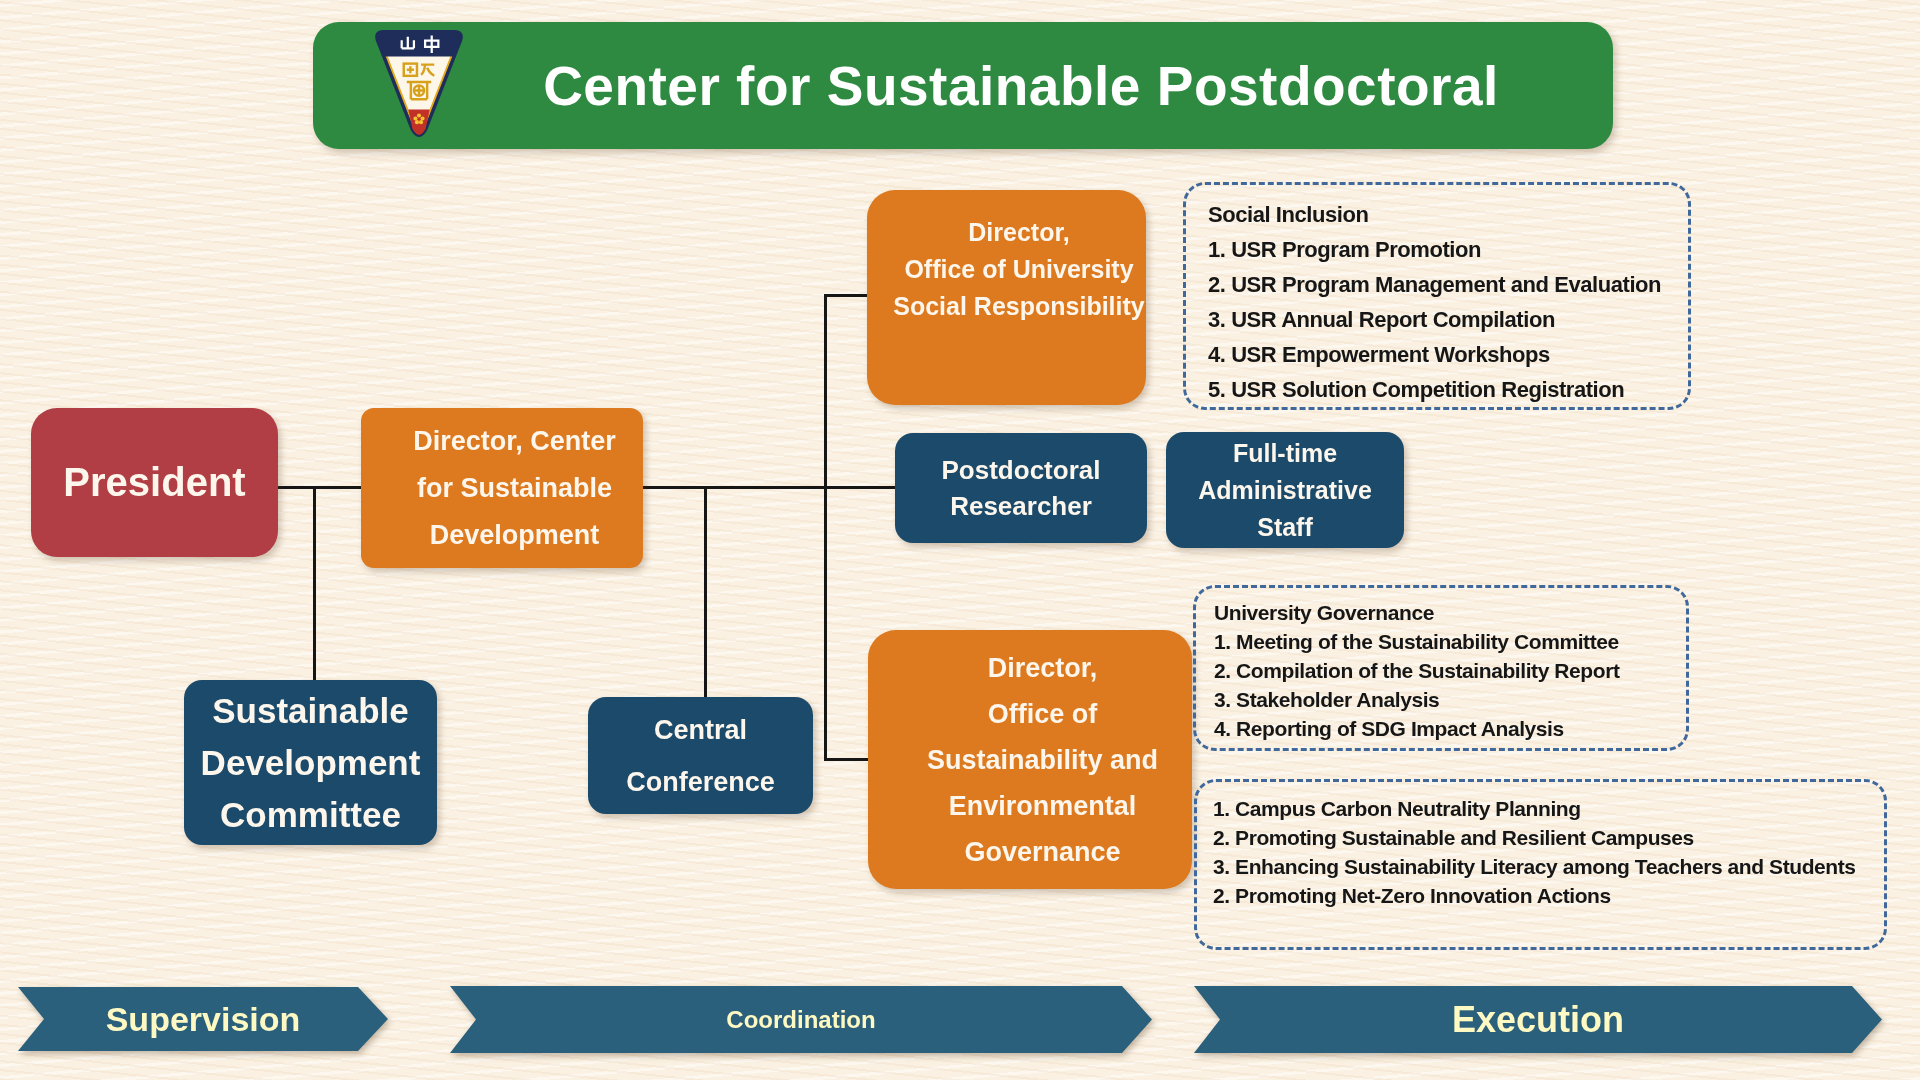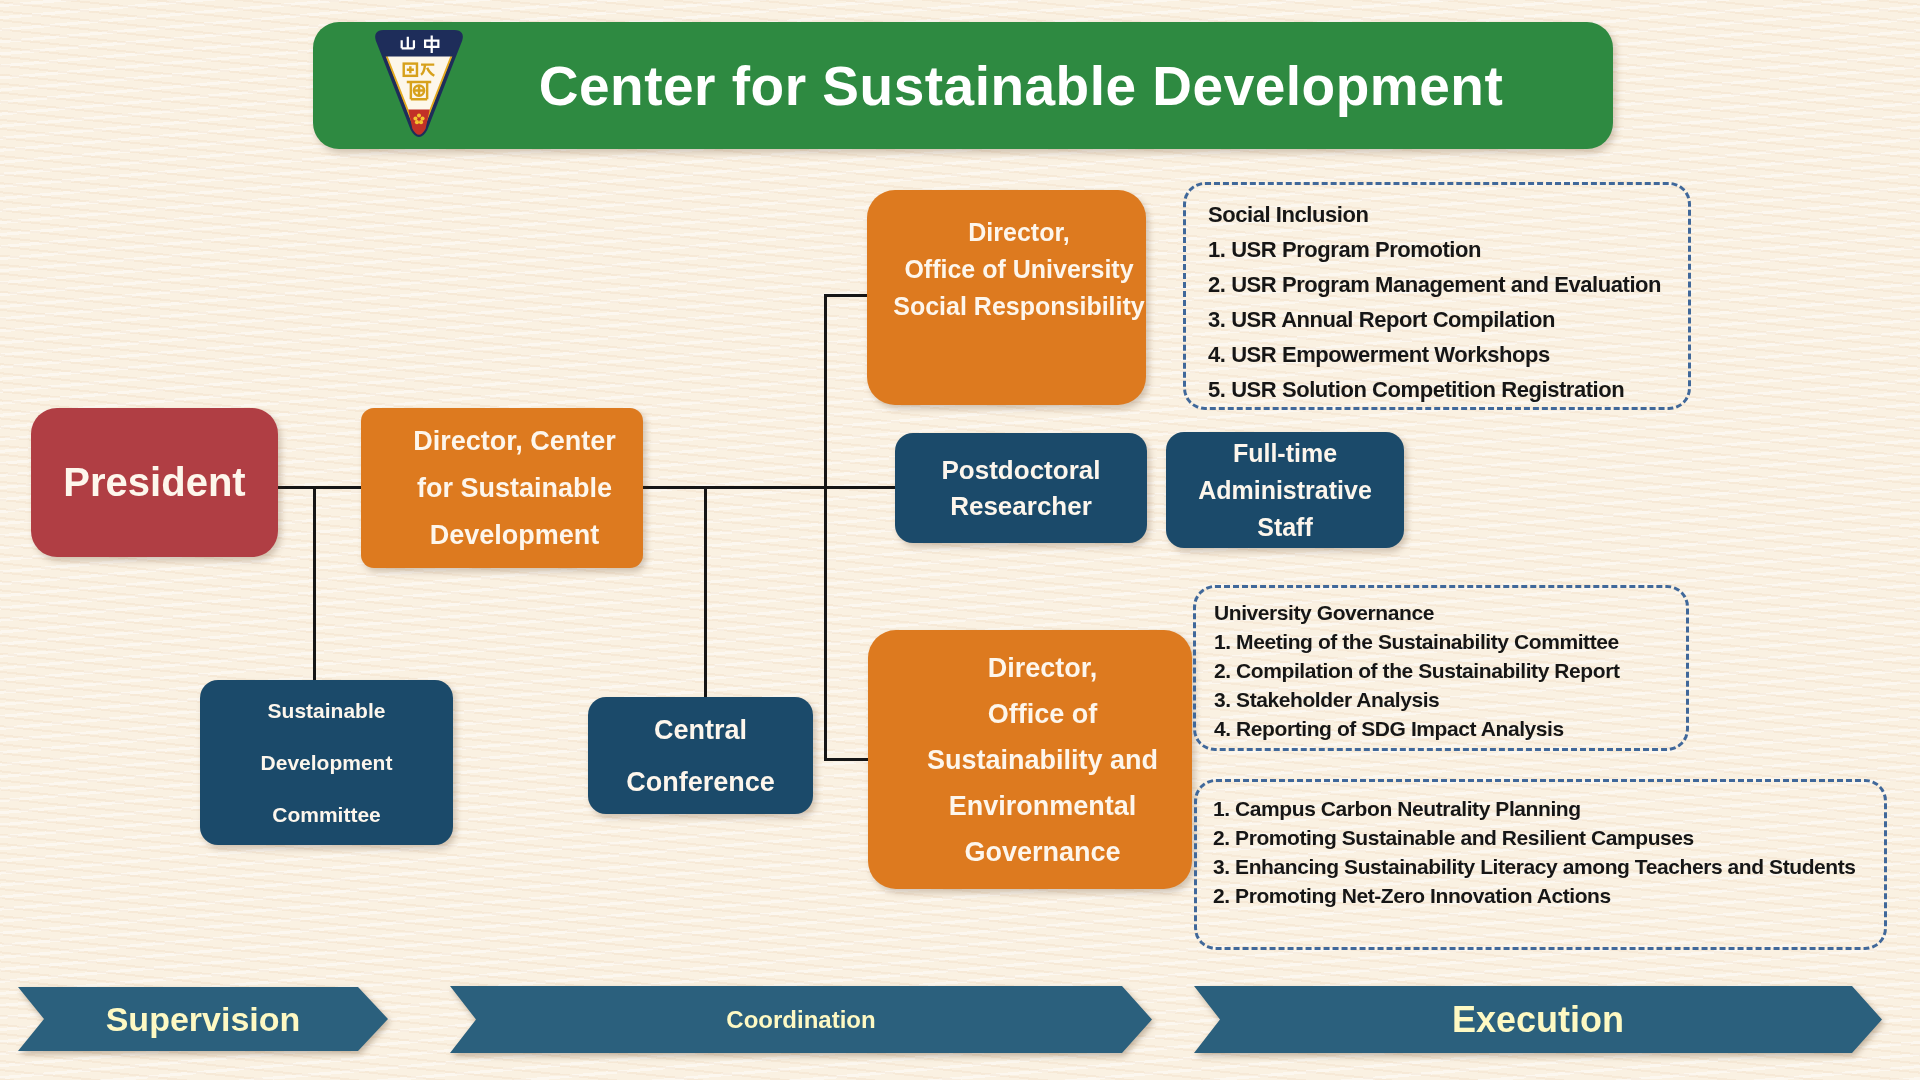--- a/index.html
+++ b/index.html
@@ -36,21 +36,21 @@
     text-align:center;color:#FDF6EC;font-weight:bold;white-space:pre-line;
     box-shadow:3px 4px 6px rgba(90,60,30,.25);
   }
   .red{background:#B03E44;border-radius:26px;}
   .orange{background:#DD7A1F;border-radius:28px;padding-left:25px;}
   .navy{background:#1B4A6A;border-radius:18px;}
   #n-president{left:31px;top:408px;width:247px;height:149px;font-size:40px;}
   #n-director-center{left:361px;top:408px;width:257px;height:160px;font-size:27px;line-height:47px;border-radius:13px;}
   #n-dir-usr{left:867px;top:190px;width:279px;height:215px;font-size:25px;line-height:37px;align-items:flex-start;padding-top:24px;box-sizing:border-box;}
   #n-dir-esg{left:868px;top:630px;width:299px;height:259px;font-size:27px;line-height:46px;}
-  #n-sdc{left:200px;top:680px;width:253px;height:165px;font-size:21px;line-height:52px;}
+  #n-sdc{left:184px;top:680px;width:253px;height:165px;font-size:35px;line-height:52px;}
   #n-cc{left:588px;top:697px;width:225px;height:117px;font-size:27px;line-height:52px;}
   #n-postdoc{left:895px;top:433px;width:252px;height:110px;font-size:26px;line-height:36px;}
   #n-staff{left:1166px;top:432px;width:238px;height:116px;font-size:25px;line-height:37px;}
   
   .panel{
     position:absolute;border:3px dashed #40689A;border-radius:22px;
     color:#161616;font-weight:bold;box-sizing:border-box;
     letter-spacing:-0.02em;
   }
   .panel .panel-title,.panel .panel-item{white-space:nowrap;}
@@ -93,21 +93,21 @@
       </g>
       <path d="M34.5 79 L55.5 79 L51.5 98 Q45 110 38.5 98 Z" fill="#C23127"></path>
       <g fill="#F4C430">
         <circle cx="45" cy="85" r="2"></circle>
           <circle cx="41.5" cy="88" r="2"></circle>
           <circle cx="48.5" cy="88" r="2"></circle>
         <circle cx="43" cy="91.5" r="2"></circle>
           <circle cx="47" cy="91.5" r="2"></circle>
       </g>
     </svg>
-    <h1>Center for Sustainable Development</h1>
+    <h1>Center for Sustainable Postdoctoral</h1>
   </header>
 
   <div class="line" style="left:276px;top:486px;width:620px;height:3px;"></div>
   <div class="line" style="left:313px;top:486px;width:3px;height:196px;"></div>
   <div class="line" style="left:704px;top:486px;width:3px;height:213px;"></div>
   <div class="line" style="left:824px;top:294px;width:3px;height:467px;"></div>
   <div class="line" style="left:824px;top:294px;width:45px;height:3px;"></div>
   <div class="line" style="left:824px;top:758px;width:45px;height:3px;"></div>
 
   <div class="node red" id="n-president">President</div>

